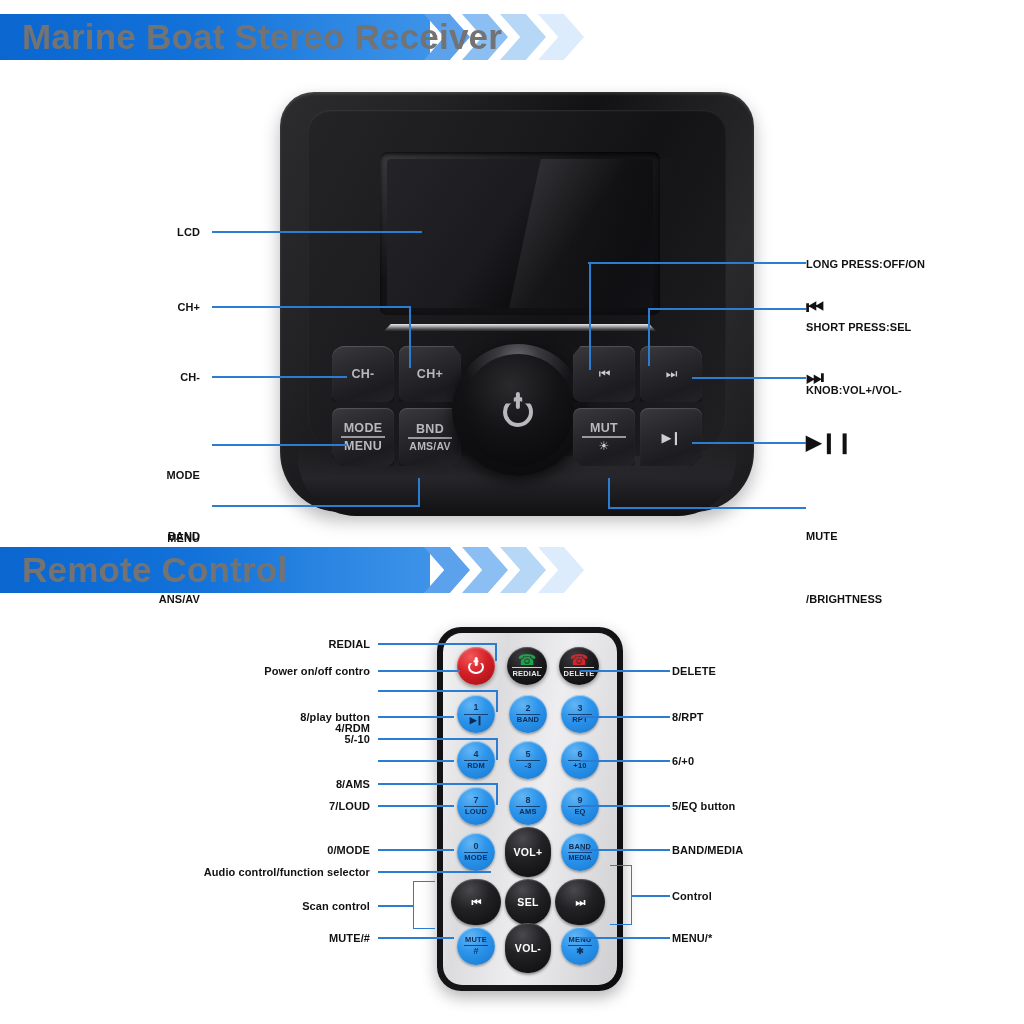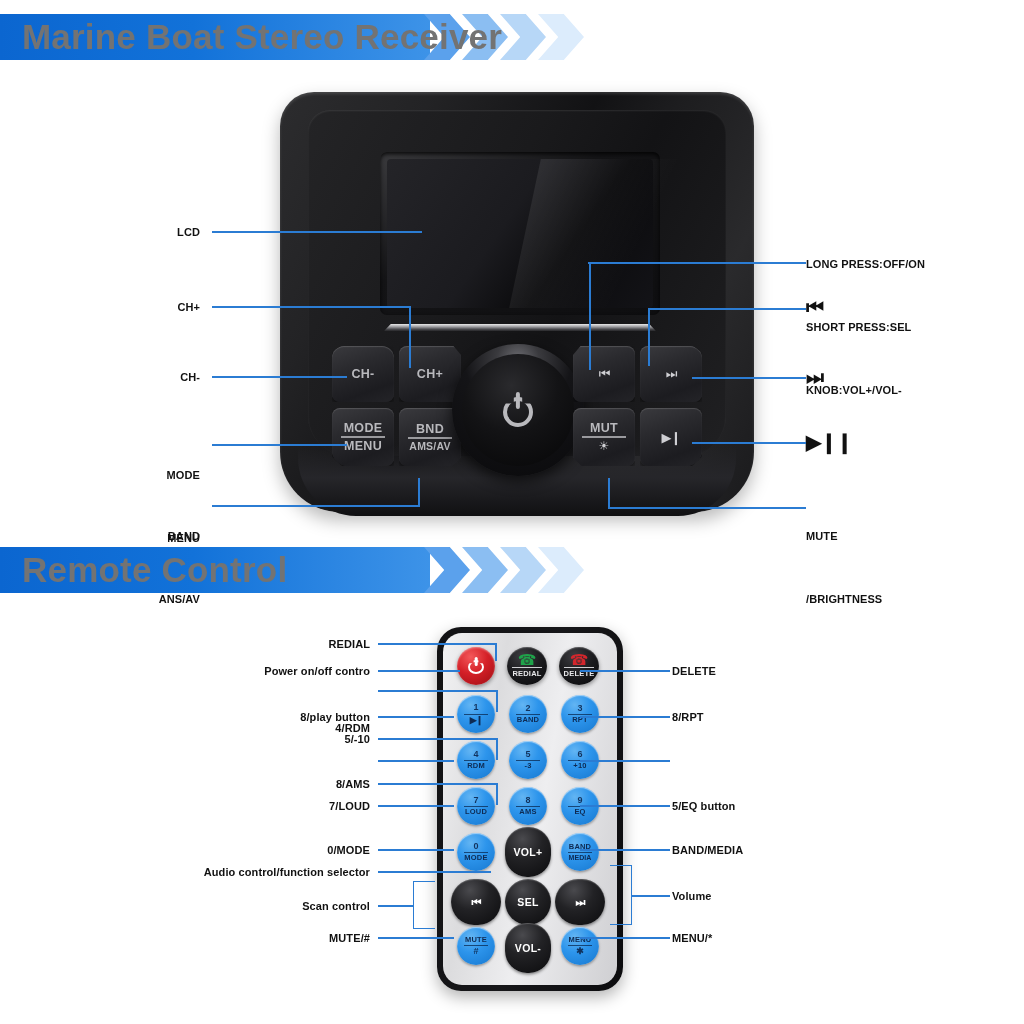--- a/index.html
+++ b/index.html
@@ -454,28 +454,29 @@
 
   <div class="lbl r" style="left:180px;top:928px;width:190px;">MUTE/#</div>
   <div class="ln" style="left:378px;top:937px;width:76px;"></div>
 
   <div class="lbl l" style="left:672px;top:661px;width:230px;">DELETE</div>
   <div class="ln" style="left:580px;top:670px;width:90px;"></div>
 
   <div class="lbl l" style="left:672px;top:707px;width:230px;">8/RPT</div>
   <div class="ln" style="left:580px;top:716px;width:90px;"></div>
 
+  <div class="lbl l" style="left:672px;top:751px;width:230px;">6/+0</div>
   <div class="ln" style="left:580px;top:760px;width:90px;"></div>
 
   <div class="lbl l" style="left:672px;top:796px;width:230px;">5/EQ button</div>
   <div class="ln" style="left:580px;top:805px;width:90px;"></div>
 
   <div class="lbl l" style="left:672px;top:840px;width:230px;">BAND/MEDIA</div>
   <div class="ln" style="left:580px;top:849px;width:90px;"></div>
 
-  <div class="lbl l" style="left:672px;top:886px;width:230px;">Volume</div>
+  <div class="lbl l" style="left:672px;top:886px;width:230px;">Control</div>
   <div class="ln" style="left:632px;top:895px;width:38px;"></div>
   <div class="brk" style="left:610px;top:865px;width:22px;height:60px;"></div>
 
   <div class="lbl l" style="left:672px;top:928px;width:230px;">MENU/*</div>
   <div class="ln" style="left:580px;top:937px;width:90px;"></div>
 
 </div>
 
 </body></html>

